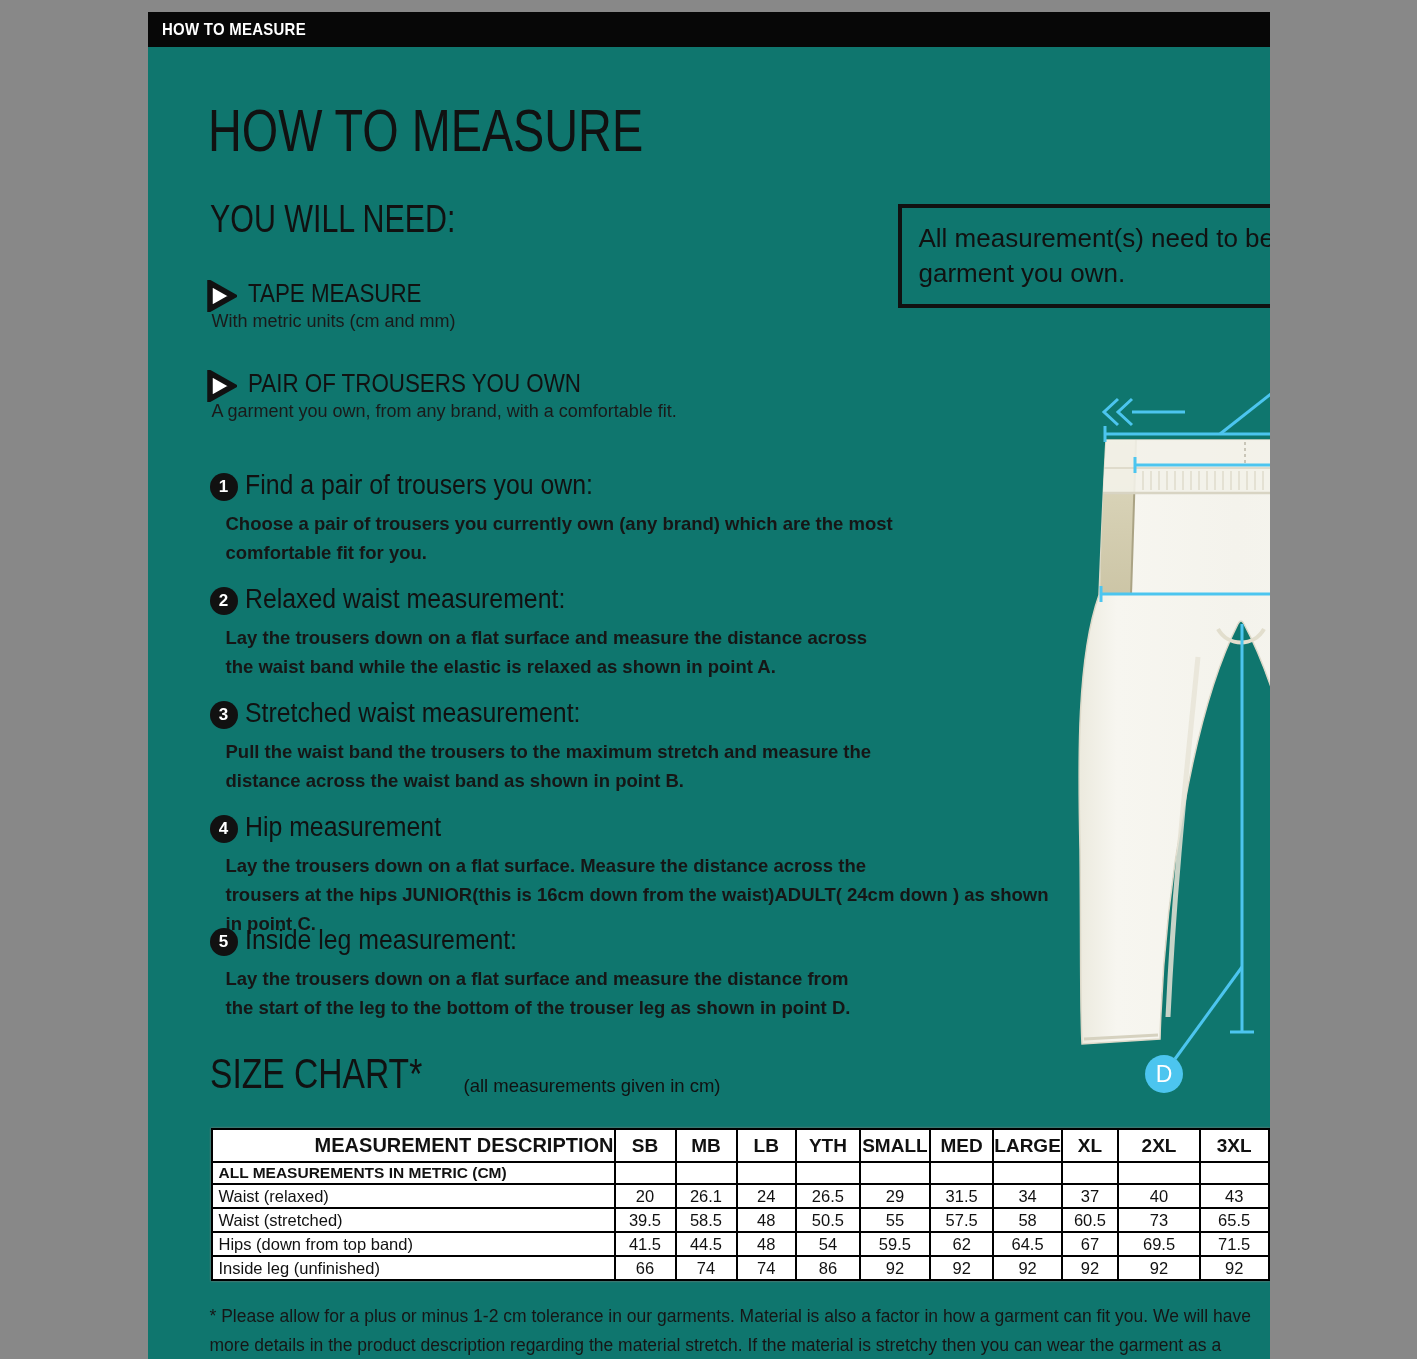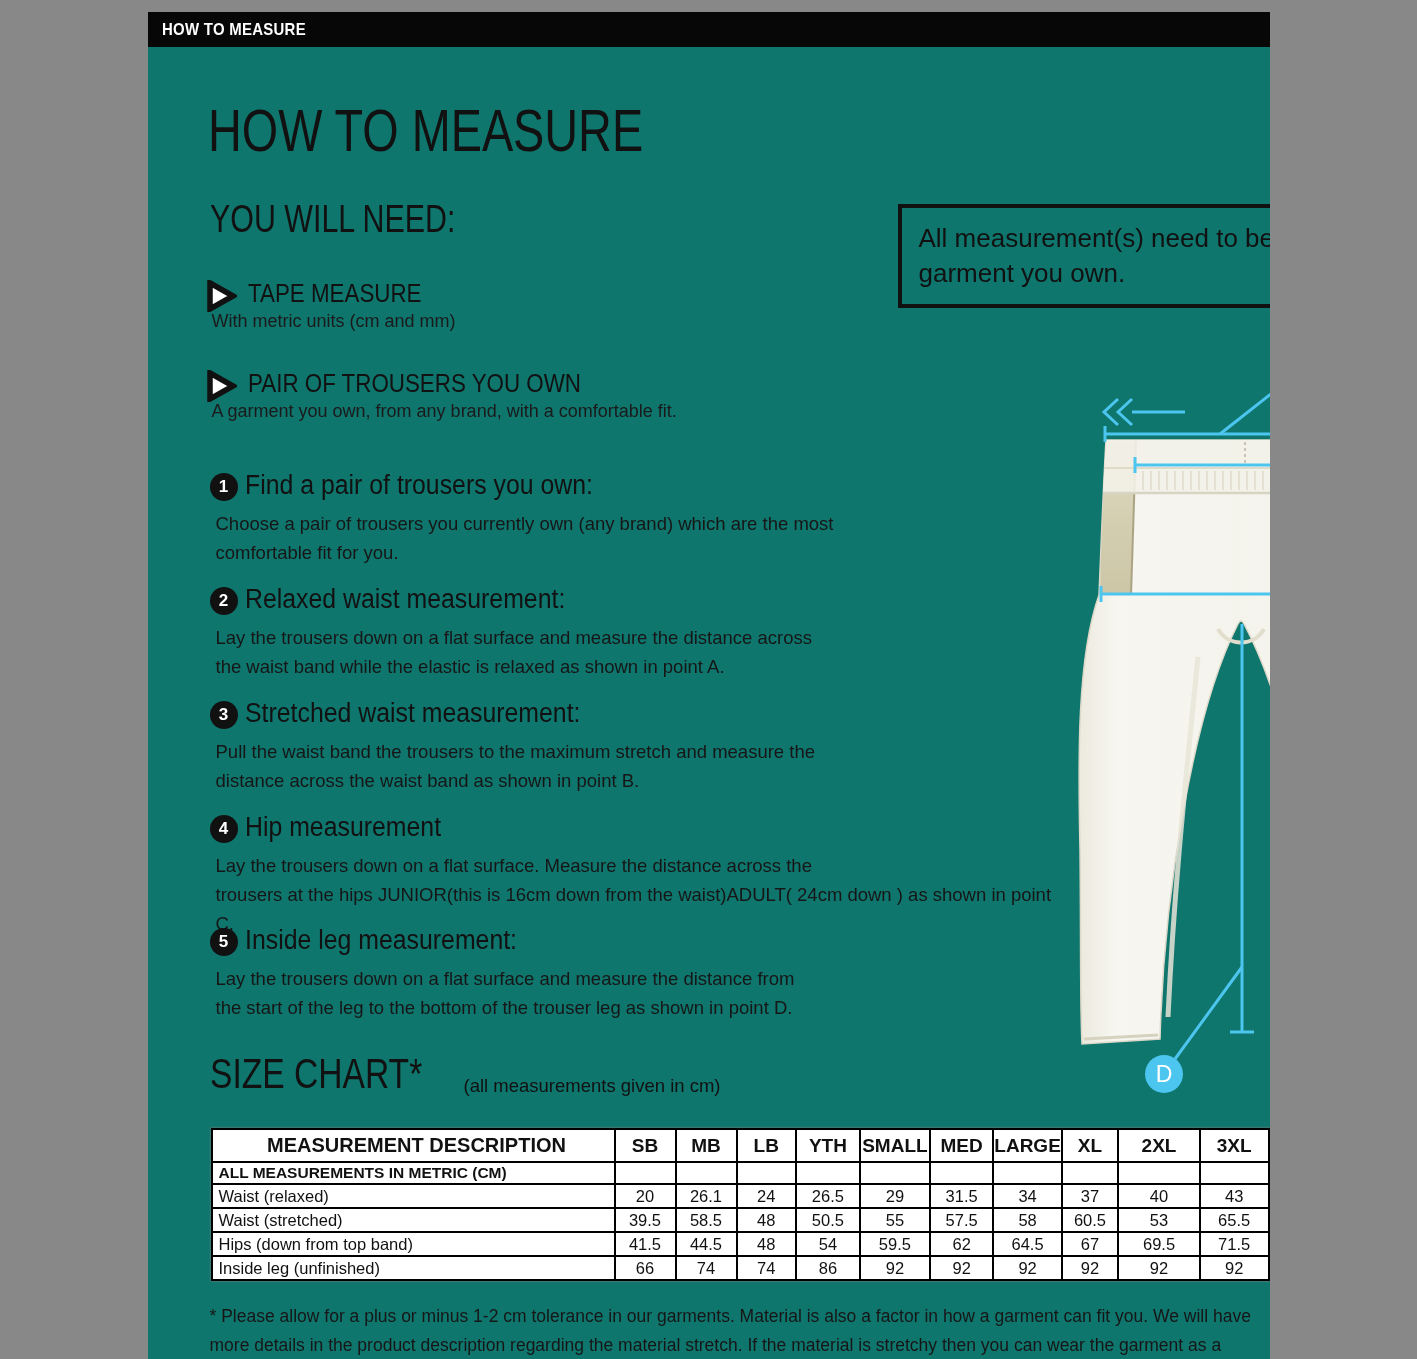--- a/index.html
+++ b/index.html
@@ -31,36 +31,36 @@
   
   .note-box { position:absolute; left:750px; top:192px; width:567px; border:4px solid #111;
               padding:13px 17px; font-size:26px; line-height:35px; white-space:pre-line; }
 
   
   .step { position:absolute; left:62px; width:860px; }
   .stepnum { position:absolute; left:0; top:1px; width:28px; height:28px; border-radius:50%;
              background:#111; color:#fff; font-size:17px; font-weight:bold;
              display:flex; align-items:center; justify-content:center; }
   .step-title { position:absolute; left:35px; top:-2px; font-size:27px; transform:scaleX(.92); transform-origin:0 0; white-space:nowrap; }
-  .step-body { position:absolute; left:6px; top:37px; font-size:18.5px; line-height:29px; white-space:pre-line; color:#161616; }
+  .step-body { position:absolute; left:16px; top:37px; font-size:18.5px; line-height:29px; white-space:pre-line; color:#161616;font-weight:bold; }
 
   
   .fig { position:absolute; left:900px; top:315px; }
   .ann { stroke:var(--accent,#4cc5ef); stroke-width:3; fill:none; }
   .annfill { fill:var(--accent,#4cc5ef); }
   .annletter { fill:#fff; font-family:"Liberation Sans", sans-serif; font-size:23px; text-anchor:middle; }
 
   
   .size-title { position:absolute; left:62px; top:1038px; font-size:42px; transform:scaleX(.8); }
   .size-sub { position:absolute; left:316px; top:1063px; font-size:18.5px; }
   .sizetable { position:absolute; left:63px; top:1116px; border-collapse:collapse; table-layout:fixed;
                filter:drop-shadow(0 0 1px rgba(248,130,130,.55)); background:#fff; }
   .sizetable th, .sizetable td { border:2px solid #000; overflow:hidden; white-space:nowrap; }
   .sizetable thead th { font-size:19px; height:31px; text-align:center; padding:0; }
-  .sizetable thead th.desc { text-align:center; padding-left:7px; font-size:20px;border-radius:15px;  }
+  .sizetable thead th.desc { text-align:right; padding-left:7px; font-size:20px;border-radius:15px;  }
   .sizetable tr.metric td { height:16px; font-size:15.5px; font-weight:bold; }
   .sizetable tr.metric td.desc { text-align:left; padding:1px 16px 1px 6px; }
   .sizetable tr.drow td { height:20px; font-size:16.5px; text-align:center; padding:1px 0; }
   .sizetable tr.drow td.desc { text-align:left; padding-left:6px;border-radius:9px; }
 
   
   .footer { position:absolute; left:62px; top:1290px; width:1320px; font-size:17.5px; line-height:29px;
             white-space:pre-line; color:#161616; }
 </style>
 </head>
@@ -315,21 +315,21 @@
         <tr class="drow">
           <td class="desc">Waist (stretched)</td>
           <td>39.5</td>
           <td>58.5</td>
           <td>48</td>
           <td>50.5</td>
           <td>55</td>
           <td>57.5</td>
           <td>58</td>
           <td>60.5</td>
-          <td>53</td>
+          <td>73</td>
           <td>65.5</td>
         </tr>
         <tr class="drow">
           <td class="desc">Hips (down from top band)</td>
           <td>41.5</td>
           <td>44.5</td>
           <td>48</td>
           <td>54</td>
           <td>59.5</td>
           <td>62</td>

